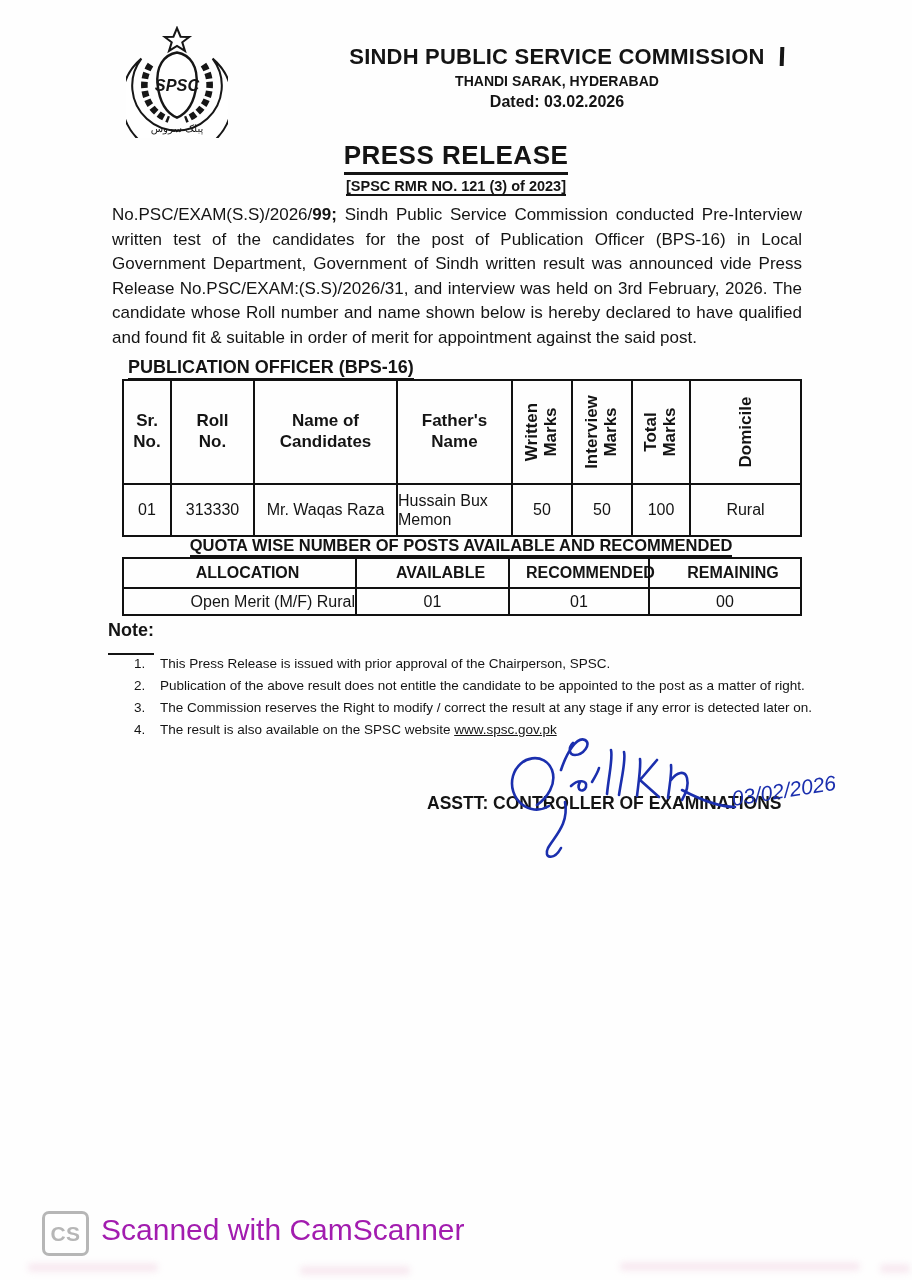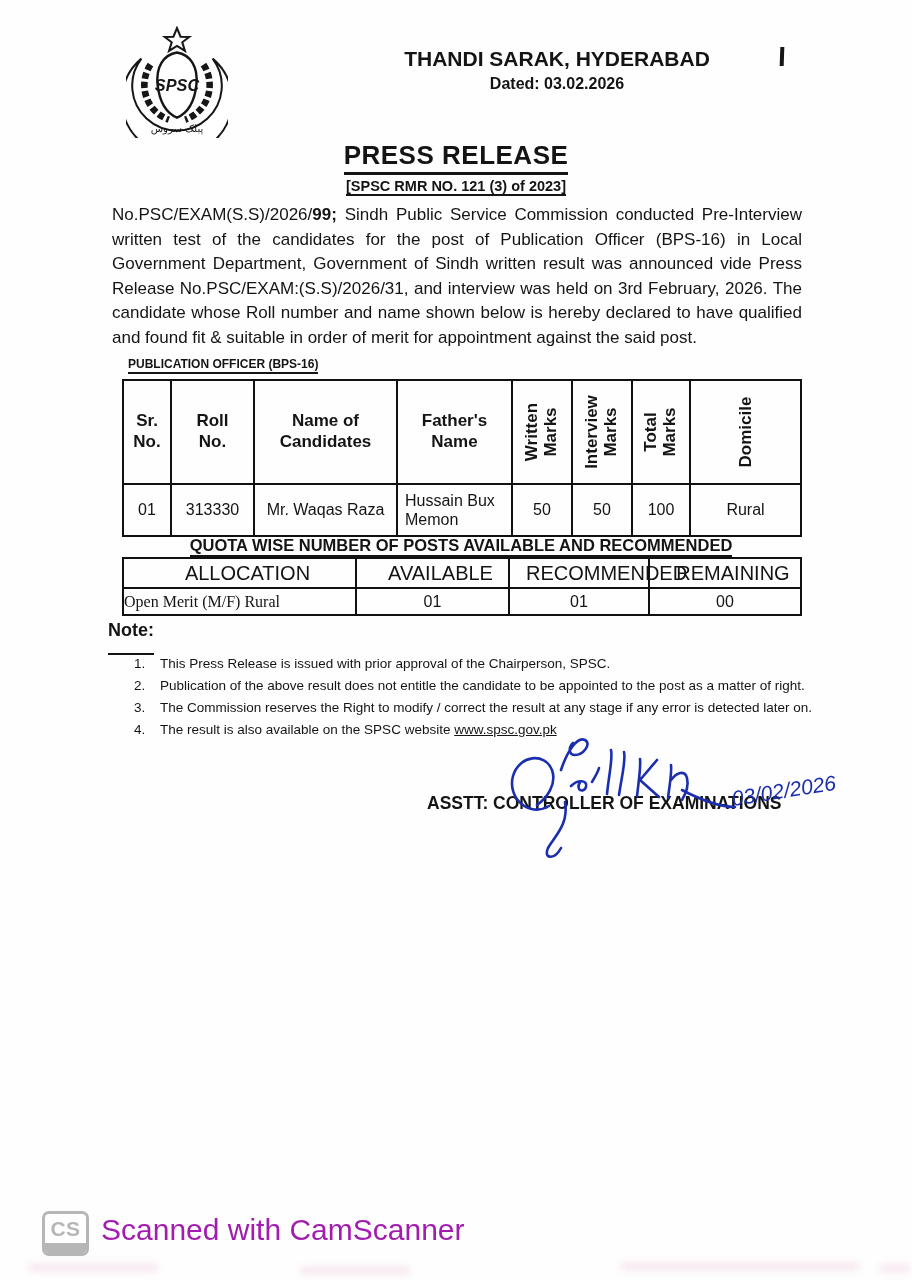--- a/index.html
+++ b/index.html
@@ -6,63 +6,63 @@
   html,body { background:#ffffff; }
   body { font-family:"Liberation Sans", sans-serif; color:#141414; }
   .page { position:relative; width:912px; height:1280px; background:#fefefe; overflow:hidden; margin:0 auto; }
 
   
   .logo { position:absolute; left:126px; top:26px; width:102px; height:112px; }
 
   
   .head-block { position:absolute; left:238px; right:36px; top:44px; text-align:center; }
   .org-name { font-size:22px; font-weight:bold; letter-spacing:0.2px; }
-  .org-addr { font-size:21px; font-weight:bold; margin-top:3px; }
+  .org-addr { font-size:14px; font-weight:bold; margin-top:3px; }
   .org-date { font-size:16px; font-weight:bold; margin-top:4px; }
 
   
   .pr-block { position:absolute; left:0; width:912px; top:140px; text-align:center; }
   .pr-title { display:inline-block; font-size:26px; font-weight:bold; letter-spacing:0.5px;
               border-bottom:3px solid #141414; padding-bottom:1px; }
   .pr-ref { font-size:14.5px; font-weight:bold; margin-top:3px; }
   .pr-ref span { border-bottom:2px solid #141414; }
 
   
   .para { position:absolute; left:112px; width:690px; top:203px; font-size:17px;
           line-height:24.6px; text-align:justify; }
   .para b { font-weight:bold; }
 
   
-  .t1-title { position:absolute; left:128px; top:357px; font-size:12px; font-weight:bold; }
+  .t1-title { position:absolute; left:128px; top:357px; font-size:18px; font-weight:bold; }
   .t1-title span { border-bottom:2.5px solid #141414; padding-bottom:1px; }
   table { border-collapse:collapse; }
   .t1 { position:absolute; left:122px; top:379px; width:678px; table-layout:fixed; }
   .t1 th, .t1 td { border:2px solid #111; }
   .t1 thead tr { height:104px; }
   .t1 tbody tr { height:52px; }
   .t1 th { font-size:17px; font-weight:bold; vertical-align:middle; }
   .t1 th .h { white-space:pre-line; line-height:1.22; }
   .t1 th.vert { position:relative; }
   .t1 th.vert .rot { position:absolute; left:50%; top:50%; width:100px;
       transform:translate(-50%,-50%) rotate(-90deg); white-space:pre-line;
       line-height:1.1; text-align:center; }
   .t1 td { font-size:16px; text-align:center; vertical-align:middle; }
-  .t1 td.fname { text-align:left; padding-left:7px; line-height:1.2; }
+  .t1 td.fname { text-align:left; line-height:1.2; }
 
   
   .quota-title { position:absolute; left:122px; width:678px; top:536px; text-align:center;
                  font-size:16.5px; font-weight:bold; }
   .quota-title span { border-bottom:2.5px solid #141414; padding-bottom:1px;text-align:right; }
   .t2 { position:absolute; left:122px; top:557px; width:678px; table-layout:fixed; }
   .t2 th, .t2 td { border:2px solid #111; }
   .t2 thead tr { height:30px; }
   .t2 tbody tr { height:27px; }
-  .t2 th { font-size:20px; font-weight:normal; vertical-align:middle;padding-left:16px; }
+  .t2 th { font-size:16px; font-weight:bold; vertical-align:middle;padding-left:16px; }
   .t2 td { font-size:16px; text-align:center; vertical-align:middle; }
-  .t2 td.alloc { text-align:left; padding-left:0;font-family:Liberation Serif, serif; }
+  .t2 td.alloc { text-align:right; padding-left:0; }
 
   
   .note-h { position:absolute; left:108px; top:620px; font-size:18px; font-weight:bold; }
   .note-h span { border-bottom:2.5px solid #141414; padding-bottom:13px; }
   .notes { position:absolute; left:134px; top:653px; width:680px; }
   .note-item { display:flex; font-size:13.5px; line-height:22px; }
   .note-num { width:26px; flex:none; }
   .note-text .lnk { text-decoration:underline;margin-top:48px; }
 
   
@@ -73,21 +73,21 @@
   .black-mark { position:absolute; left:780px; top:47px; width:4px; height:19px; background:#161616; transform:rotate(2deg); }
   .artifact { position:absolute; height:9px; background:#f3d9e6; opacity:.55; filter:blur(3px); border-radius:4px; }
   .a1 { left:28px;  top:1263px; width:130px; }
   .a2 { left:300px; top:1266px; width:110px; }
   .a3 { left:620px; top:1262px; width:240px; }
   .a4 { left:880px; top:1264px; width:30px; }
 
   
   .cs-icon { position:absolute; left:42px; top:1211px; width:47px; height:45px;
              border:3.5px solid #b6b6b6; border-radius:7px; overflow:hidden;
-             display:flex; flex-direction:column; }
+             display:flex; flex-direction:row; }
   .cs-letters { flex:1; display:flex; align-items:center; justify-content:center;
                 font-size:21px; font-weight:bold; color:#b6b6b6; letter-spacing:0.5px; }
   .cs-bar { height:10px; background:#b6b6b6; flex:none; }
   .cs-text { position:absolute; left:101px; top:1213px; font-size:30px; color:#a21caf; }
 </style>
 </head>
 <body>
 
 <div class="page">
 
@@ -101,20 +101,21 @@
       <path d="M24,38 A36,36 0 0 0 42,92" stroke-width="6.5" stroke-dasharray="6 3"></path>
       <path d="M76,38 A36,36 0 0 1 58,92" stroke-width="6.5" stroke-dasharray="6 3"></path>
 
       <path d="M50,26 C63,28 71,40 69,58 C67,76 59,86 50,90 C41,86 33,76 31,58 C29,40 37,28 50,26 Z" fill="#ffffff" stroke-width="2.4"></path>
     </g>
     <text x="50" y="64" text-anchor="middle" font-size="16" font-weight="bold" font-style="italic" fill="#161616">SPSC</text>
     <text x="50" y="104" text-anchor="middle" font-size="10" fill="#161616">پبلک سروس</text>
   </svg>
 
   <div class="head-block">
+    <div class="org-name">SINDH PUBLIC SERVICE COMMISSION</div>
     <div class="org-addr">THANDI SARAK, HYDERABAD</div>
     <div class="org-date">Dated: 03.02.2026</div>
   </div>
 
   <div class="pr-block">
     <div class="pr-title">PRESS RELEASE</div>
     <div class="pr-ref">
       <span>[SPSC RMR NO. 121 (3) of 2023]</span>
     </div>
   </div>

